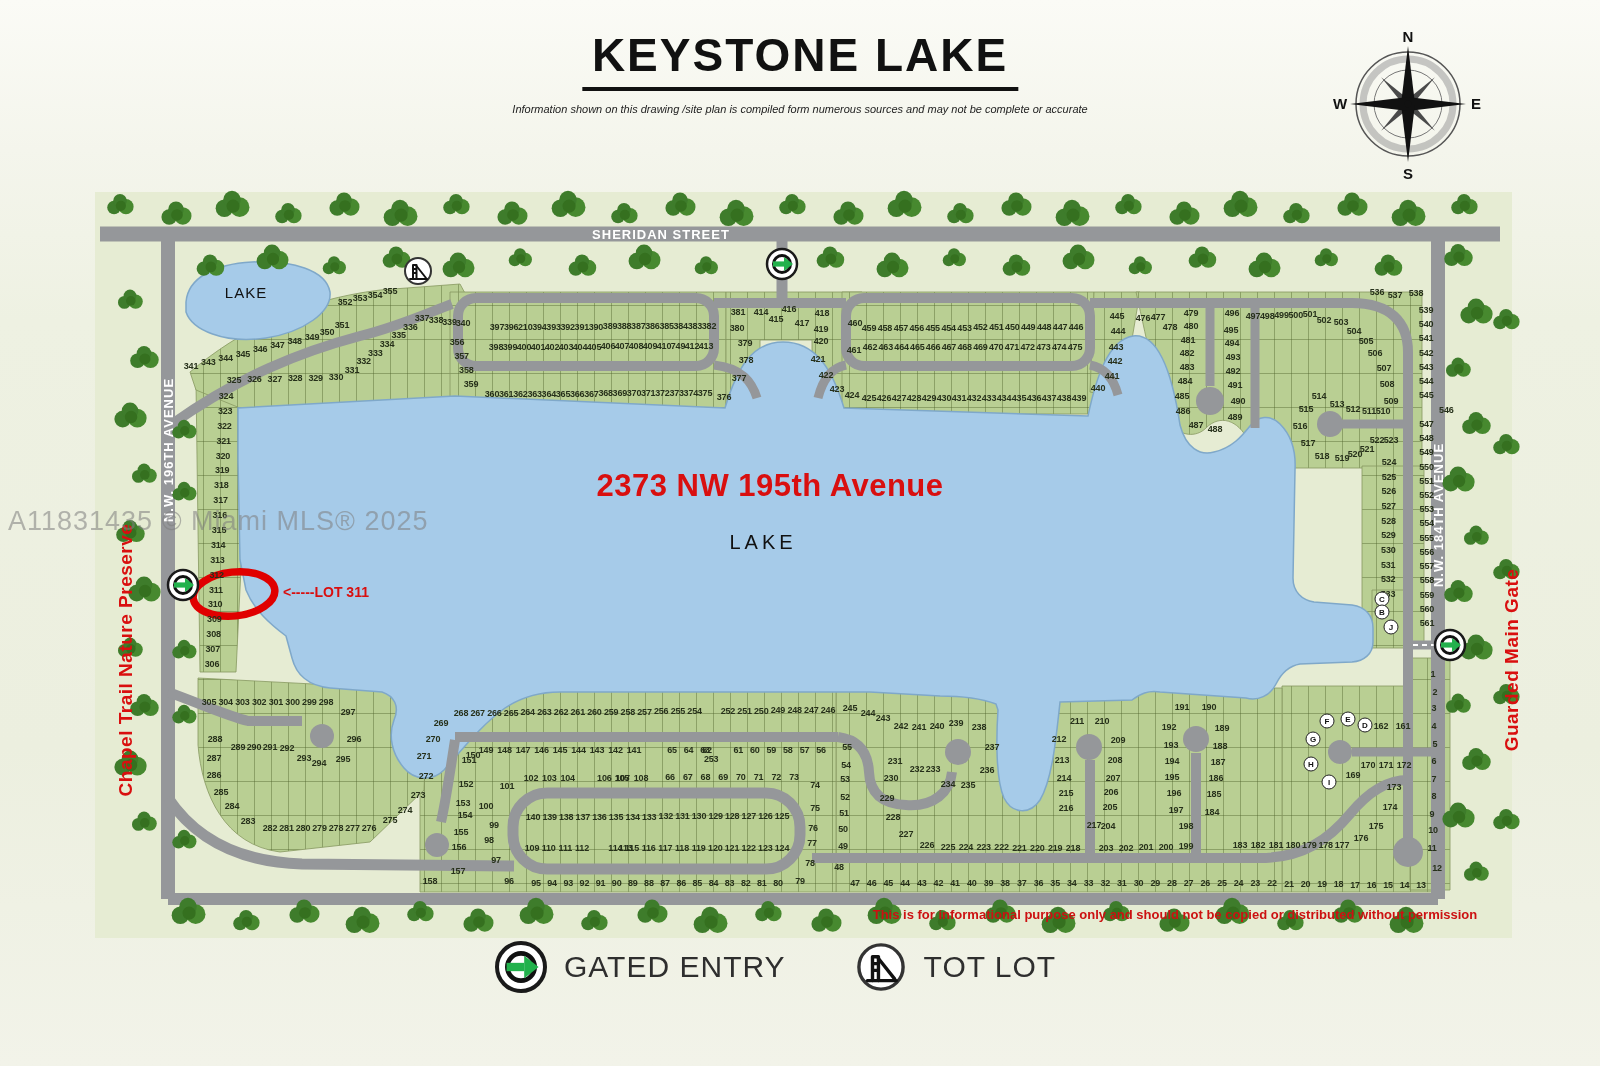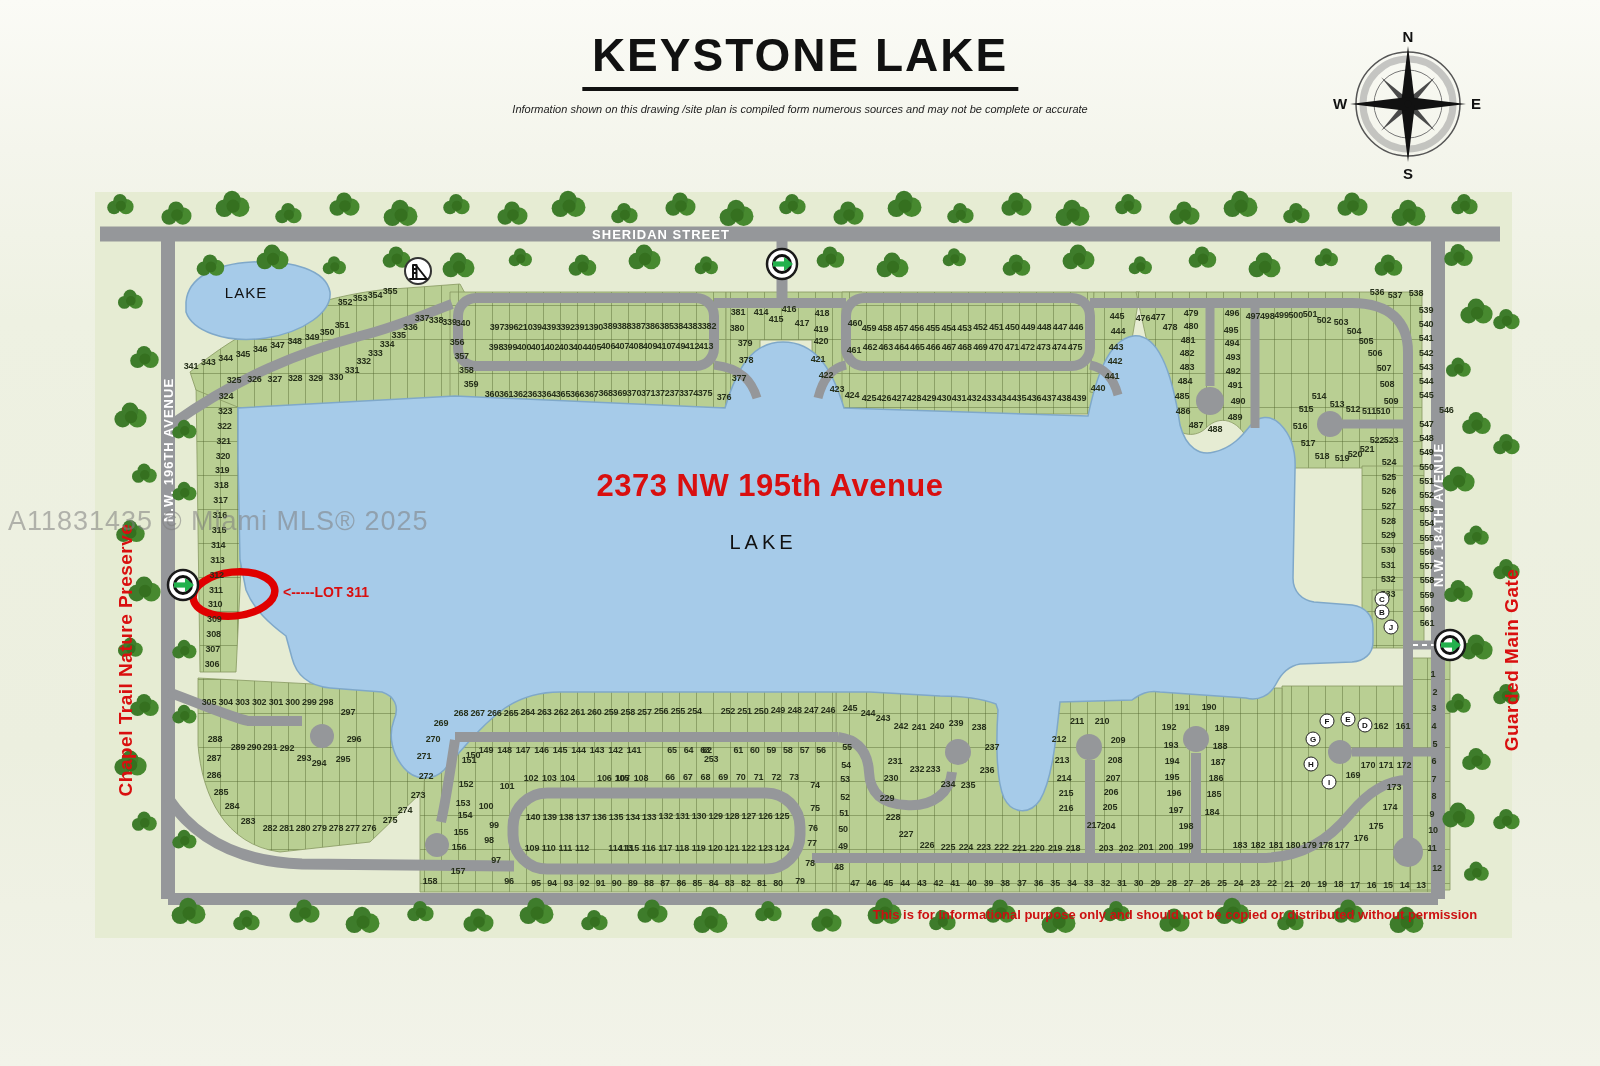--- a/index.html
+++ b/index.html
@@ -861,13 +861,24 @@
   <div class="maplabel street vert" style="left:1438px;top:515px;">N.W. 184TH AVENUE</div>
   <div class="maplabel redside vert" style="left:126px;top:660px;">Chapel Trail Nature Preserve</div>
   <div class="maplabel redside vert" style="left:1512px;top:660px;">Guarded Main Gate</div>
   <div class="maplabel smalllake" style="left:246px;top:292px;">LAKE</div>
   <div class="maplabel address" style="left:770px;top:486px;">2373 NW 195th Avenue</div>
   <div class="maplabel lakelabel" style="left:763px;top:542px;">LAKE</div>
   <div class="callout" style="left:283px;top:592px;">&lt;-----LOT 311</div>
   <div class="watermark" style="left:8px;top:521px;">A11831435 © Miami MLS® 2025</div>
   <div class="maplabel disclaimer" style="left:1175px;top:914px;">This  is for informational purpose only and should not be copied or distributed without permission</div>
 
+  <div class="legend">
+    <svg width="54" height="54" viewBox="-27 -27 54 54">
+        <use href="#sym-gated" transform="scale(1.6)"></use>
+      </svg>
+    <span class="lab">GATED ENTRY</span>
+    <span class="gap"></span>
+    <svg width="54" height="54" viewBox="-27 -27 54 54">
+        <use href="#sym-tot" transform="scale(1.7)"></use>
+      </svg>
+    <span class="lab">TOT LOT</span>
+  </div>
 </div>
 
 </body></html>

